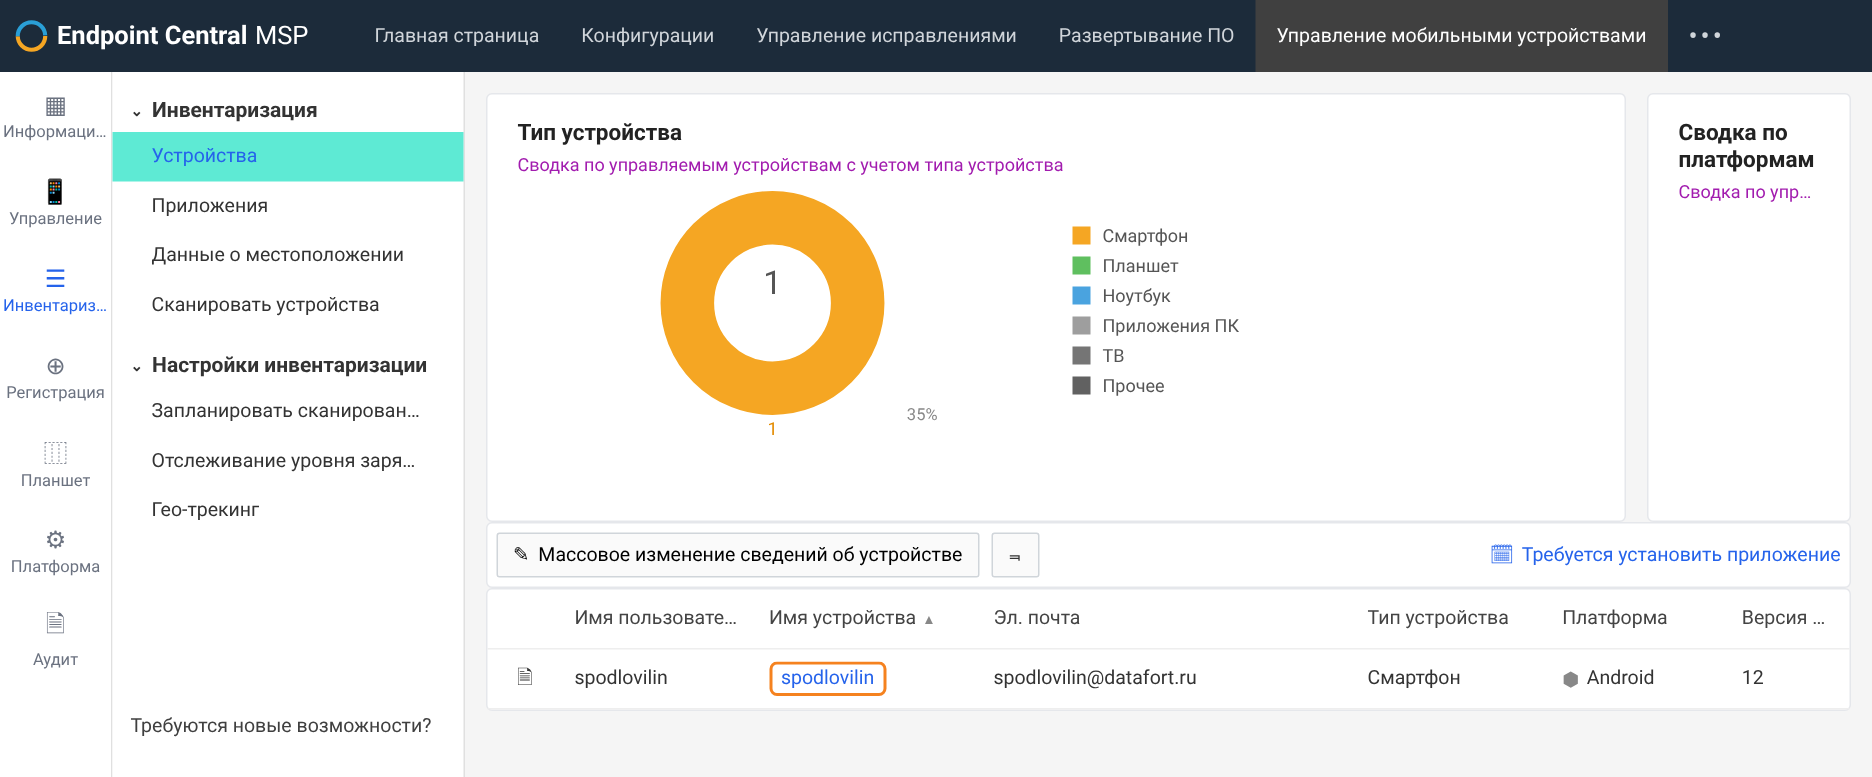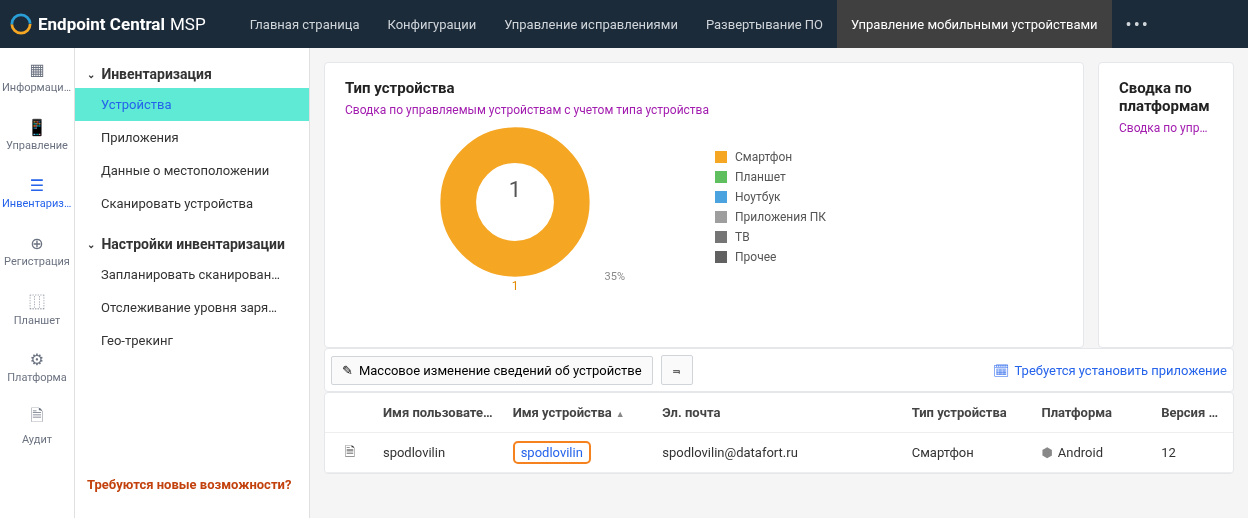--- a/index.html
+++ b/index.html
@@ -18,21 +18,21 @@
 .rail-item{height:58px;display:flex;flex-direction:column;align-items:center;justify-content:center;cursor:pointer;color:#6b7280;font-size:11px;text-align:center;padding:0 2px;overflow:hidden}
 .rail-item.active{color:#2563eb}
 .rail-item .ic{font-size:16px;margin-bottom:2px}
 .rail-item span{white-space:nowrap;overflow:hidden;text-overflow:ellipsis;max-width:100%}
 .side{width:235px;background:#fff;border-right:1px solid #e0e0e0;padding-top:12px;position:relative}
 .side-group{padding:6px 16px 6px 12px;font-weight:700;font-size:14px;display:flex;align-items:center;cursor:pointer}
 .side-group .chev{margin-right:6px;font-size:10px}
 .side-item{padding:9px 16px 9px 26px;font-size:13px;cursor:pointer;white-space:nowrap;overflow:hidden;text-overflow:ellipsis}
 .side-item.active{background:#5eead4;color:#2563eb}
 .side-promo{position:absolute;bottom:20px;left:12px;right:12px;font-size:12px;color:#555}
-.side-promo .h{font-weight:700;margin-bottom:6px;color:#c2410c;font-size:13px}
+.side-promo .h{font-weight:400;margin-bottom:6px;color:#404040;font-size:13px}
 .content{flex:1;padding:14px;display:flex;flex-direction:column;overflow:hidden}
 .cards{display:flex;gap:14px}
 .card{background:#fff;border:1px solid #e5e7eb;border-radius:4px;padding:16px 20px 10px;position:relative}
 .card.c1{width:760px;height:286px}
 .card.c2{flex:1;min-width:0;height:286px;overflow:hidden}
 .card-title{font-weight:700;font-size:15px;color:#222;margin-bottom:6px}
 .card-sub{font-size:12px;color:#a21caf;white-space:nowrap;overflow:hidden;text-overflow:ellipsis}
 .donut-wrap{display:flex;align-items:center;margin-top:10px}
 .donut{position:relative;width:340px;display:flex;flex-direction:column;align-items:center}
 .donut svg{display:block}
@@ -41,21 +41,21 @@
 .axis{font-size:11px;color:#888;position:absolute;right:60px;bottom:10px}
 .legend{margin-left:30px}
 .leg{display:flex;align-items:center;font-size:12px;color:#555;margin-bottom:6px}
 .sw{width:12px;height:12px;margin-right:8px}
 .toolbar{display:flex;align-items:center;background:#fff;border:1px solid #e5e7eb;border-radius:4px;padding:6px}
 .btn{border:1px solid #d0d5da;background:#fafafa;padding:6px 10px;font-size:13px;display:flex;align-items:center;gap:6px;cursor:pointer;border-radius:2px}
 .icon-btn{border:1px solid #d0d5da;background:#fafafa;width:32px;height:30px;margin-left:8px;display:flex;align-items:center;justify-content:center;cursor:pointer;border-radius:2px}
 .tlink{margin-left:auto;color:#2563eb;font-size:13px;display:flex;align-items:center;gap:5px;cursor:pointer;white-space:nowrap;overflow:hidden}
 .table{background:#fff;border:1px solid #e5e7eb;border-radius:4px}
 .thead,.trow{display:flex;align-items:center;height:40px;border-bottom:1px solid #eee}
-.thead{font-weight:700;color:#444}
+.thead{font-weight:400;color:#444}
 .th,.td{padding:0 8px;overflow:hidden;text-overflow:ellipsis;white-space:nowrap;font-size:13px}
 .c-ico{width:50px;display:flex;justify-content:center}
 .c-user{width:130px}
 .c-dev{width:150px}
 .c-em{width:250px}
 .c-type{width:130px}
 .c-plat{width:120px;display:flex;align-items:center;gap:5px}
 .c-os{width:80px}
 .sort{font-size:9px;color:#888;margin-left:4px}
 .devlink{color:#2563eb;cursor:pointer;border:2px solid #f5821f;border-radius:5px;padding:2px 6px;display:inline-block}

